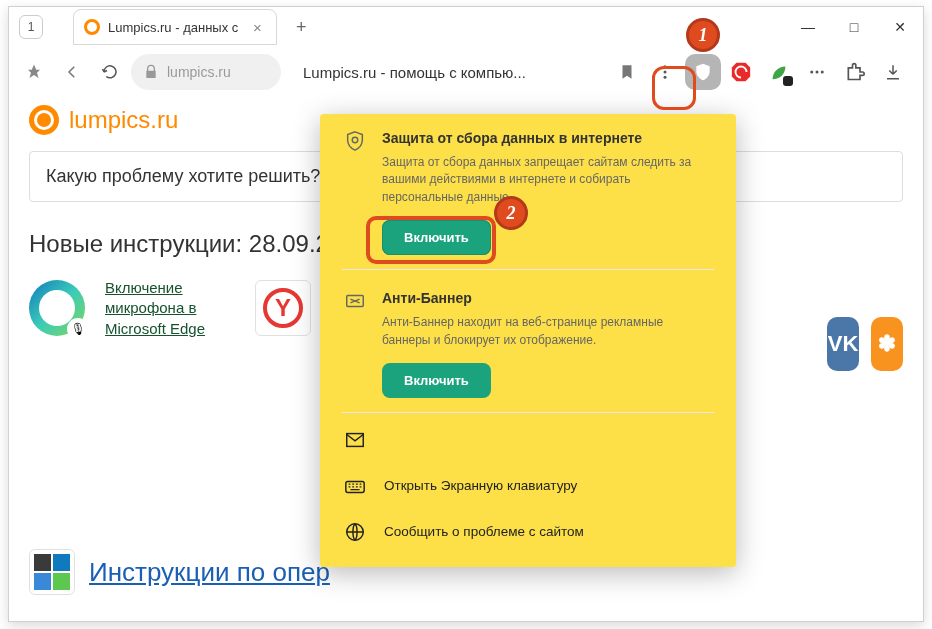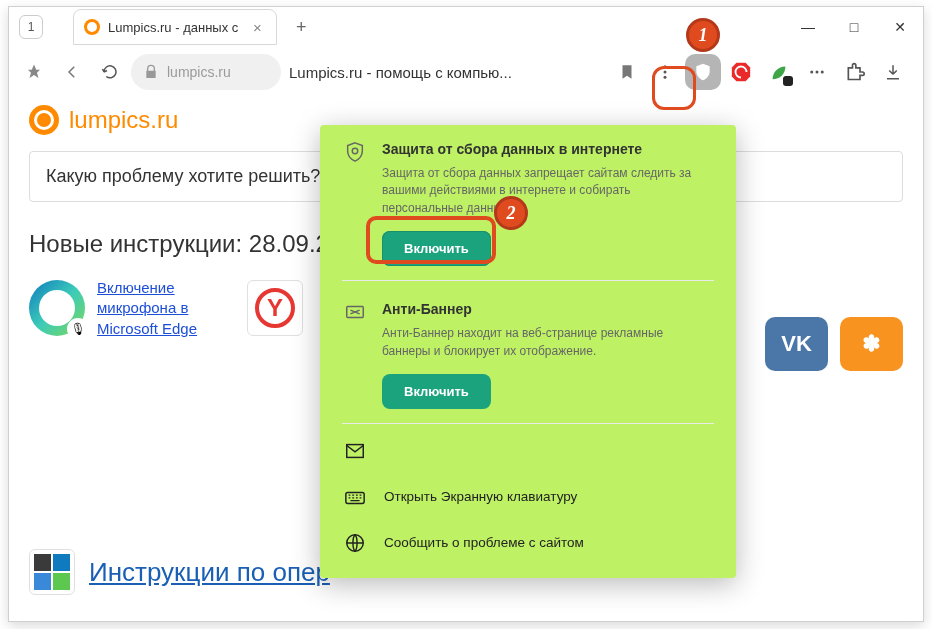--- a/index.html
+++ b/index.html
@@ -19,21 +19,21 @@
   .winctrl { position:absolute; right:0; top:0; display:flex; height:40px;}
   .winbtn { width:46px; display:flex;align-items:center;justify-content:center;color:#333;font-size:14px;}
 
   
   .addrbar { height: 50px; display:flex; align-items:center; padding: 0 8px; gap:4px;}
   .addr-icon { width: 34px; height: 34px; display:flex;align-items:center;justify-content:center;color:#555;border-radius:6px;}
   .addr-icon svg{width:18px;height:18px;}
   .omnibox { flex:0 0 auto; display:flex; align-items:center; height:36px; background:#f0f0f0; border-radius:18px; padding-left:12px; min-width:150px;}
   .omni-lock {width:16px;height:16px;color:#888;margin-right:8px;}
   .omni-domain{color:#9a9a9a;font-size:14px;}
-  .omni-title { margin-left:4px; font-size:15px; color:#333; white-space:nowrap; overflow:hidden; text-overflow:ellipsis; max-width:250px;}
+  .omni-title { margin-left:18px; font-size:15px; color:#333; white-space:nowrap; overflow:hidden; text-overflow:ellipsis; max-width:250px;}
   .addr-spacer{flex:1;}
   .toolbar-right{display:flex;align-items:center;gap:2px;margin-right:4px;}
   .tb-btn{ width:36px;height:36px;display:flex;align-items:center;justify-content:center;border-radius:8px; position:relative;}
   .shield-active{ background:#b5b5b5;border-radius:10px;}
   .shield-active svg{fill:#fff;}
   .green-pill{ position:relative;}
   .green-pill .dot{position:absolute;right:4px;bottom:4px;width:10px;height:10px;background:#222;color:#fff;border-radius:3px;}
 
   
   .marker{position:absolute;width:34px;height:34px;background:#e04a1f;border:3px solid #b3391a;border-radius:50%;display:flex;align-items:center;justify-content:center;color:#fff;font-weight:bold;font-size:18px;z-index:120;font-style:italic;font-family:Georgia,serif;}
@@ -49,39 +49,39 @@
   .brand-logo{width:30px;height:30px;border-radius:50%;background:#ff8a00;position:relative;}
   .brand-logo::before{content:"";position:absolute;inset:5px;border-radius:50%;border:3px solid #fff;}
   .brand-text{color:#ff8a00;font-size:24px;font-weight:500;}
   .searchbox{border:1px solid #ddd;border-radius:4px;padding:14px 16px;font-size:18px;color:#333;margin-bottom:28px;}
   .heading{font-size:24px;color:#333;margin-bottom:20px;}
   .row{display:flex;align-items:center;gap:20px;}
   .art-card{display:flex;align-items:center;gap:12px;}
   .edge-icon{width:56px;height:56px;border-radius:50%;background:linear-gradient(135deg,#0f7bbe,#3ccbb8,#7fd858);position:relative;}
   .edge-icon::after{content:"";position:absolute;inset:10px;border-radius:50%;background:#fff;}
   .mic-badge{position:absolute;right:-4px;bottom:-4px;width:22px;height:22px;background:#fff;border-radius:50%;display:flex;align-items:center;justify-content:center;font-size:12px;}
-  .art-link{color:#1d4ed8;text-decoration:underline;font-size:15px;line-height:1.35;max-width:130px;}
+  .art-link{color:#14532d;text-decoration:underline;font-size:15px;line-height:1.35;max-width:130px;margin-left:8px;}
   .ybrowser{width:56px;height:56px;border:1px solid #e0e0e0;border-radius:6px;display:flex;align-items:center;justify-content:center;position:relative;}
   .ybrowser-inner{width:40px;height:40px;border:4px solid #e73732;border-radius:50%;display:flex;align-items:center;justify-content:center;color:#e73732;font-size:24px;font-weight:bold;}
 
   .ops-row{position:absolute;left:20px;bottom:26px;display:flex;align-items:center;gap:14px;}
   .ops-icon{width:46px;height:46px;background:#fff;border:1px solid #e0e0e0;border-radius:6px;display:grid;grid-template-columns:1fr 1fr;grid-template-rows:1fr 1fr;padding:4px;gap:2px;}
   .ops-icon span:nth-child(1){background:#3a3a3a;}
   .ops-icon span:nth-child(2){background:#0f7bbe;}
   .ops-icon span:nth-child(3){background:#3a88d8;}
   .ops-icon span:nth-child(4){background:#5cc84f;}
   .ops-link{color:#1a5fb4;text-decoration:underline;font-size:26px;}
 
   .social{position:absolute;right:20px;top:220px;display:flex;gap:12px;}
-  .soc-btn{width:63px;height:54px;border-radius:10px;display:flex;align-items:center;justify-content:center;color:#fff;font-weight:bold;font-size:22px;}
+  .soc-btn{width:32px;height:54px;border-radius:10px;display:flex;align-items:center;justify-content:center;color:#fff;font-weight:bold;font-size:22px;}
   .vk{background:#4a76a8;}
   .ok{background:#f7931e;}
 
   
-  .popup{position:absolute;left:320px;top:125px;width:416px;background:#bef264;border-radius:4px;box-shadow:0 6px 28px rgba(0,0,0,0.28);z-index:100;padding-bottom:12px;}
+  .popup{position:absolute;left:320px;top:114px;width:416px;background:#fde047;border-radius:4px;box-shadow:0 6px 28px rgba(0,0,0,0.28);z-index:100;padding-bottom:12px;}
   .psec{padding:16px 22px 10px 22px;display:flex;gap:14px;}
   .psec-icon{width:26px;flex-shrink:0;color:#555;display:flex;justify-content:center;}
   .psec-body{flex:1;}
   .psec-title{font-size:14px;font-weight:bold;color:#333;margin-bottom:8px;}
   .psec-desc{font-size:12px;color:#666;line-height:1.45;margin-bottom:14px;}
   .psec-btn{display:inline-block;background:#1ba37e;color:#fff;font-size:13px;font-weight:bold;padding:10px 22px;border:none;border-radius:8px;}
   .psec-btn.outlined{box-shadow:inset 0 0 0 1px #17906e;}
   .divider{height:1px;background:#eaeaea;margin:4px 22px;}
   .prow{display:flex;align-items:center;gap:16px;padding:12px 22px;}
   .prow-icon{width:26px;flex-shrink:0;display:flex;justify-content:center;color:#333;}

